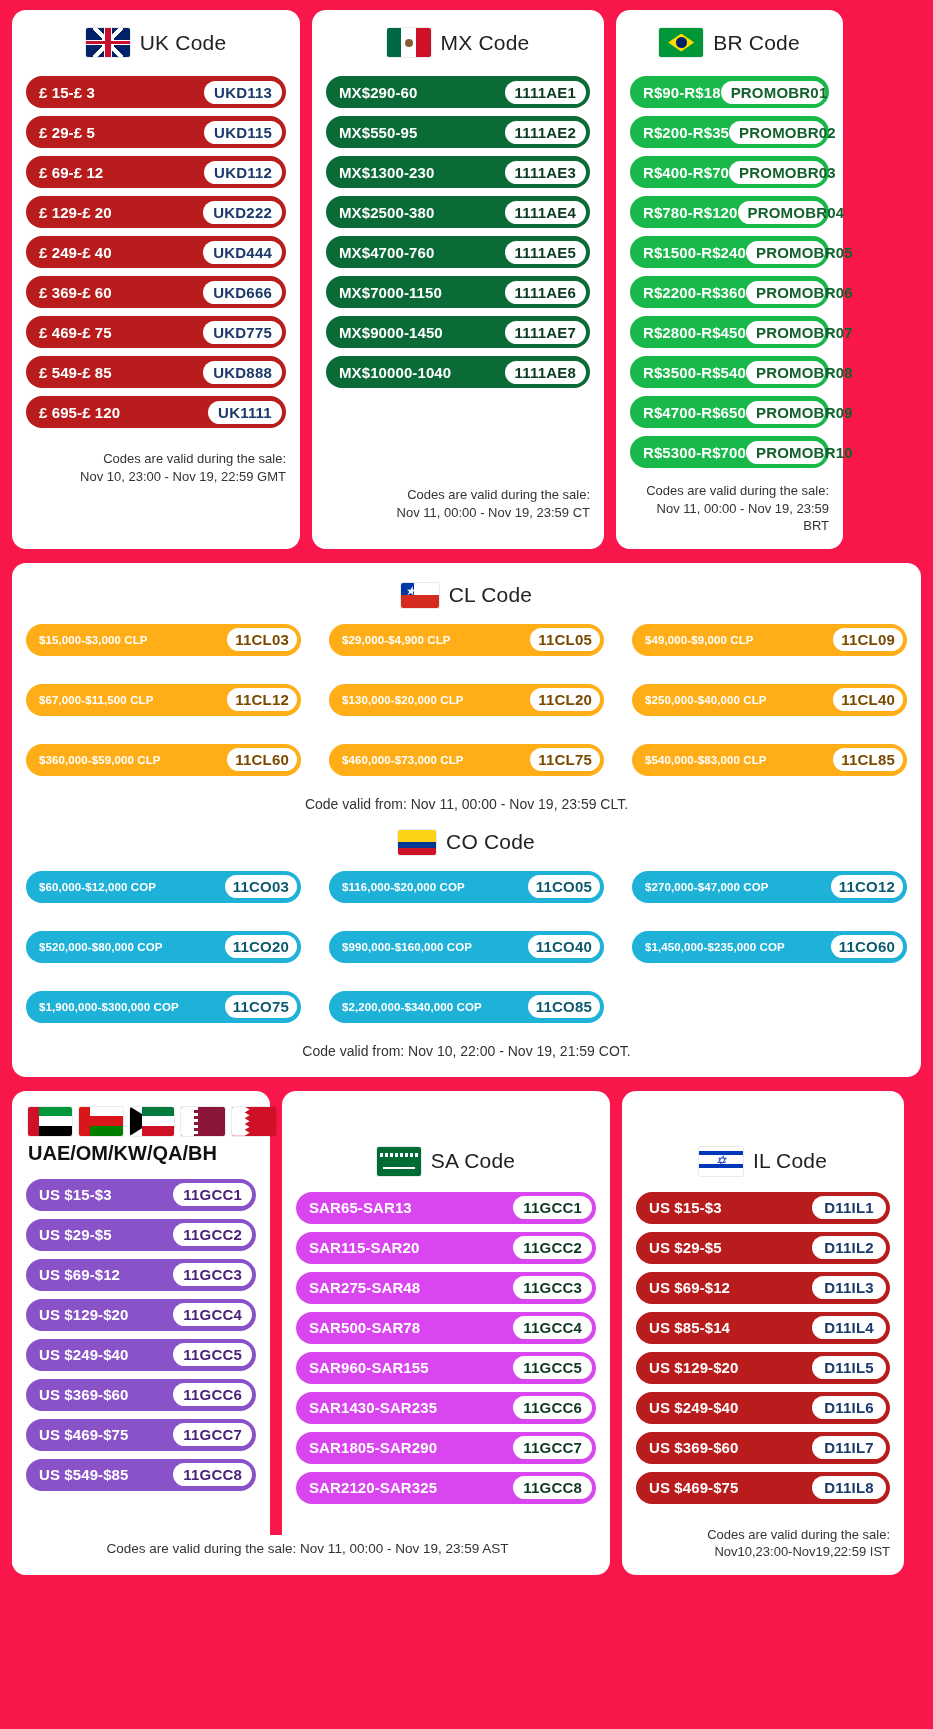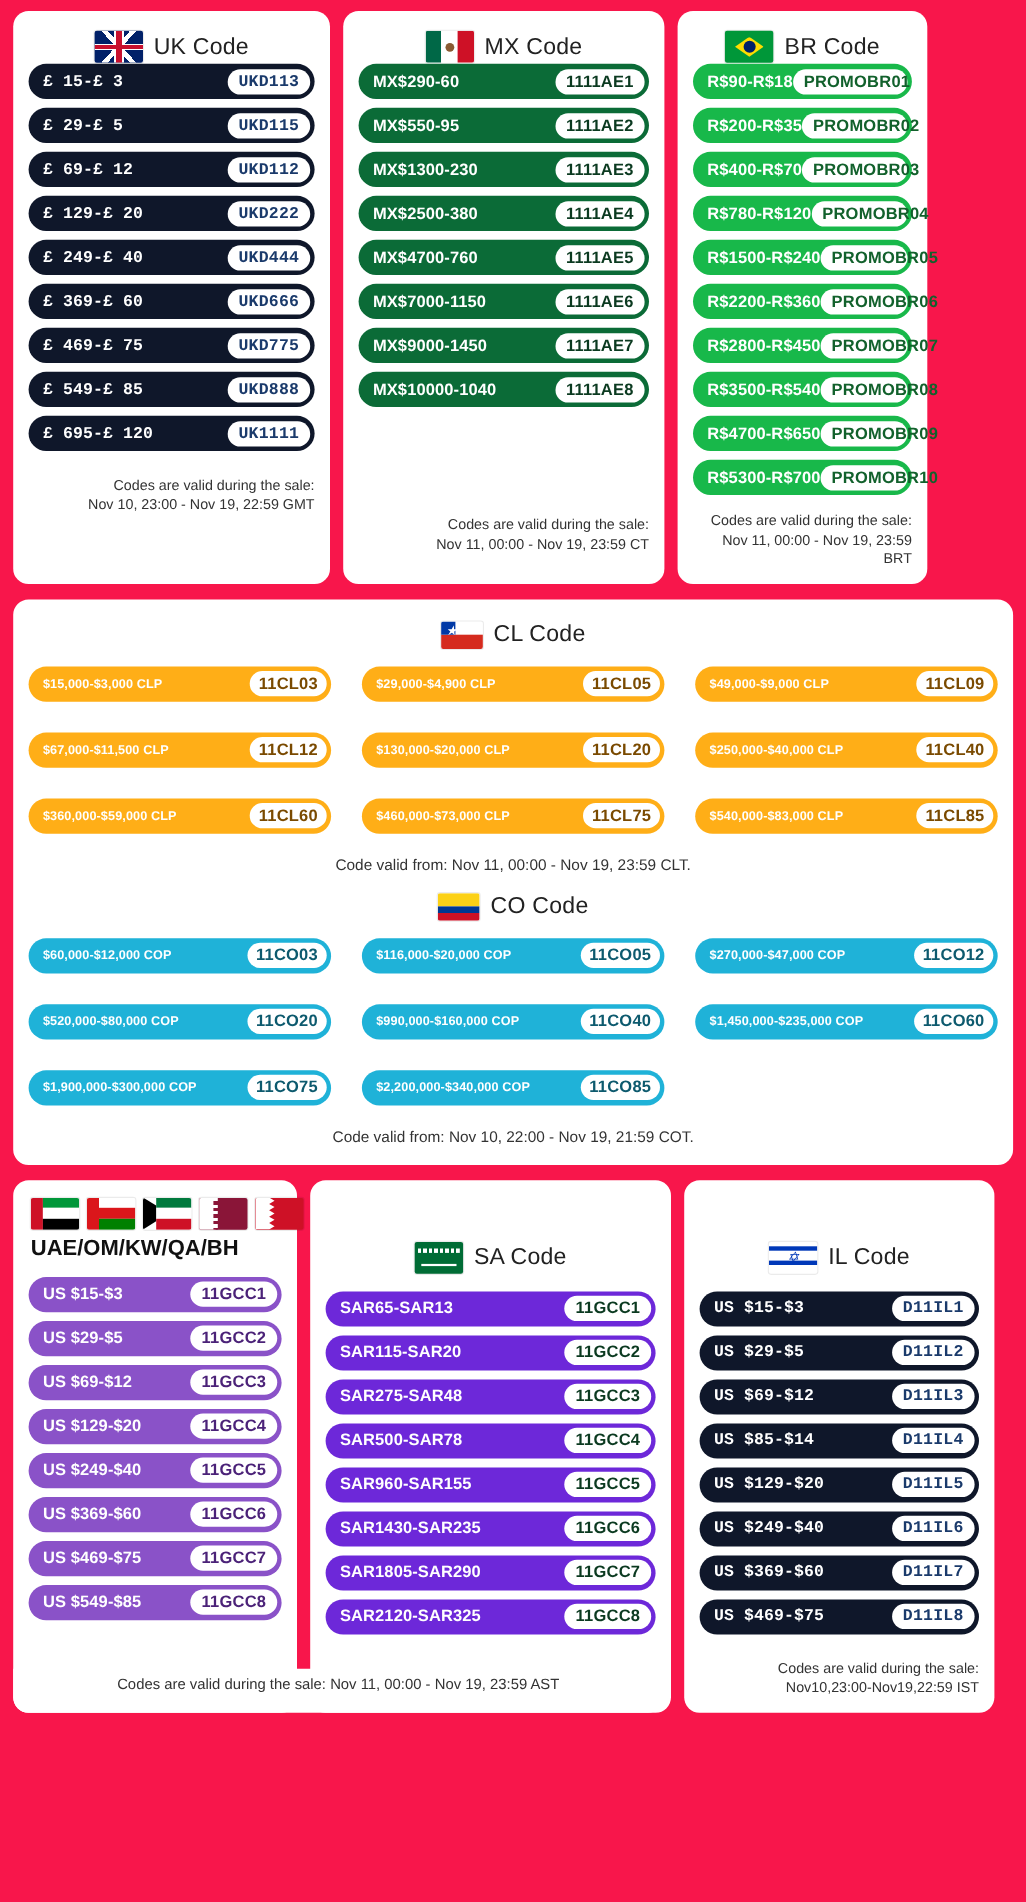--- a/index.html
+++ b/index.html
@@ -23,21 +23,21 @@
   .row1 { display: flex; gap: 12px; align-items: stretch; }
   .row1 > .card:nth-child(1) { width: 288px; }
   .row1 > .card:nth-child(2) { width: 292px; }
   .row1 > .card:nth-child(3) { width: 227px; }
 
   .card-head {
     display: flex;
     align-items: center;
     justify-content: center;
     gap: 10px;
-    margin: 6px 0 1px 0;
+    margin: 6px 0 19px 0;
   }
   .card-title {
     font-size: 21px;
     font-weight: 400;
     color: #222;
     letter-spacing: .2px;
   }
 
   
   .flag {
@@ -238,33 +238,33 @@
     background: #fff;
     border-radius: 14px;
     padding: 3px 10px;
     font-size: 15px;
     font-weight: bold;
     letter-spacing: .2px;
     white-space: nowrap;
     min-width: 74px;
     text-align: center;
   }
-  .pill.blue  { background: #0f172a; font-family: Liberation Mono, monospace; }
+  .pill.blue  { background: #b91c1c; }
   .pill.blue .code { color: #1a3a6b; }
   .pill.darkgreen { background: #0b6b37; }
   .pill.darkgreen .code { color: #0b3a20; }
   .pill.green { background: #18b84a; }
   .pill.green .code { color: #12612c; }
   .pill.amber { background: #ffae17; }
   .pill.amber .code { color: #7a4a00; }
   .pill.cyan  { background: #1fb2d8; }
   .pill.cyan  .code { color: #0d5a6e; }
   .pill.purple { background: #8a52c8; }
   .pill.purple .code { color: #4b2278; }
-  .pill.forest { background: #6d28d9; }
+  .pill.forest { background: #d946ef; }
   .pill.forest .code { color: #0b3a20; }
 
   .note {
     margin-top: 22px;
     text-align: right;
     font-size: 13px;
     color: #333;
     line-height: 1.35;
   }
   .note.tight { margin-top: 14px; }

